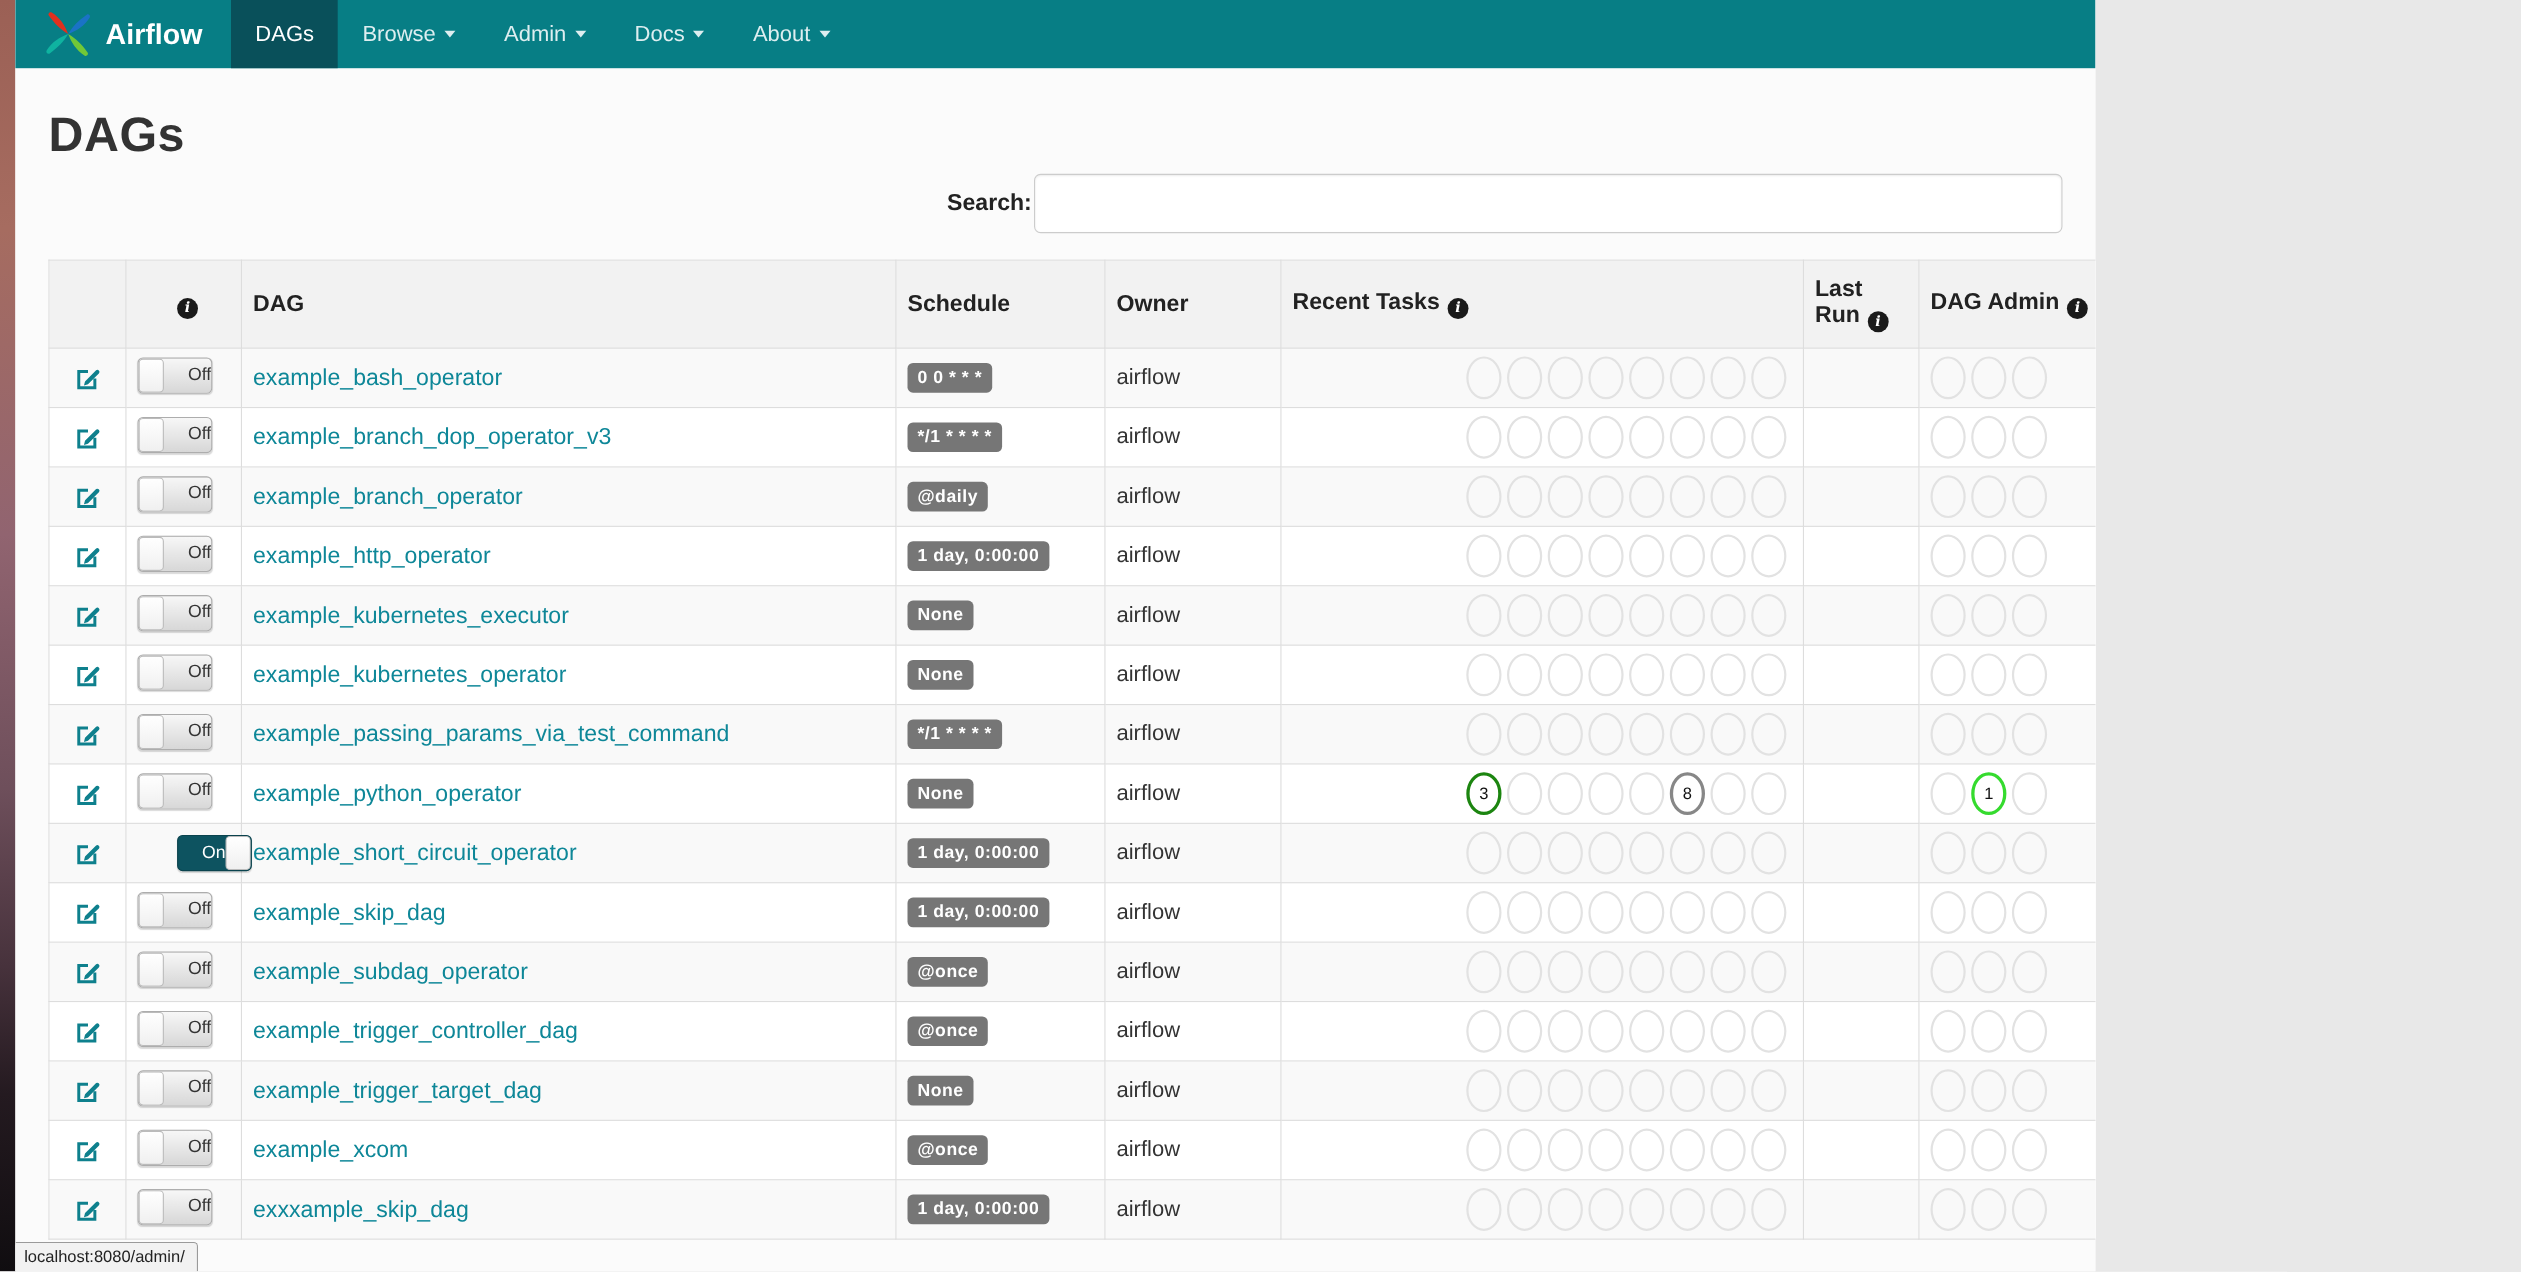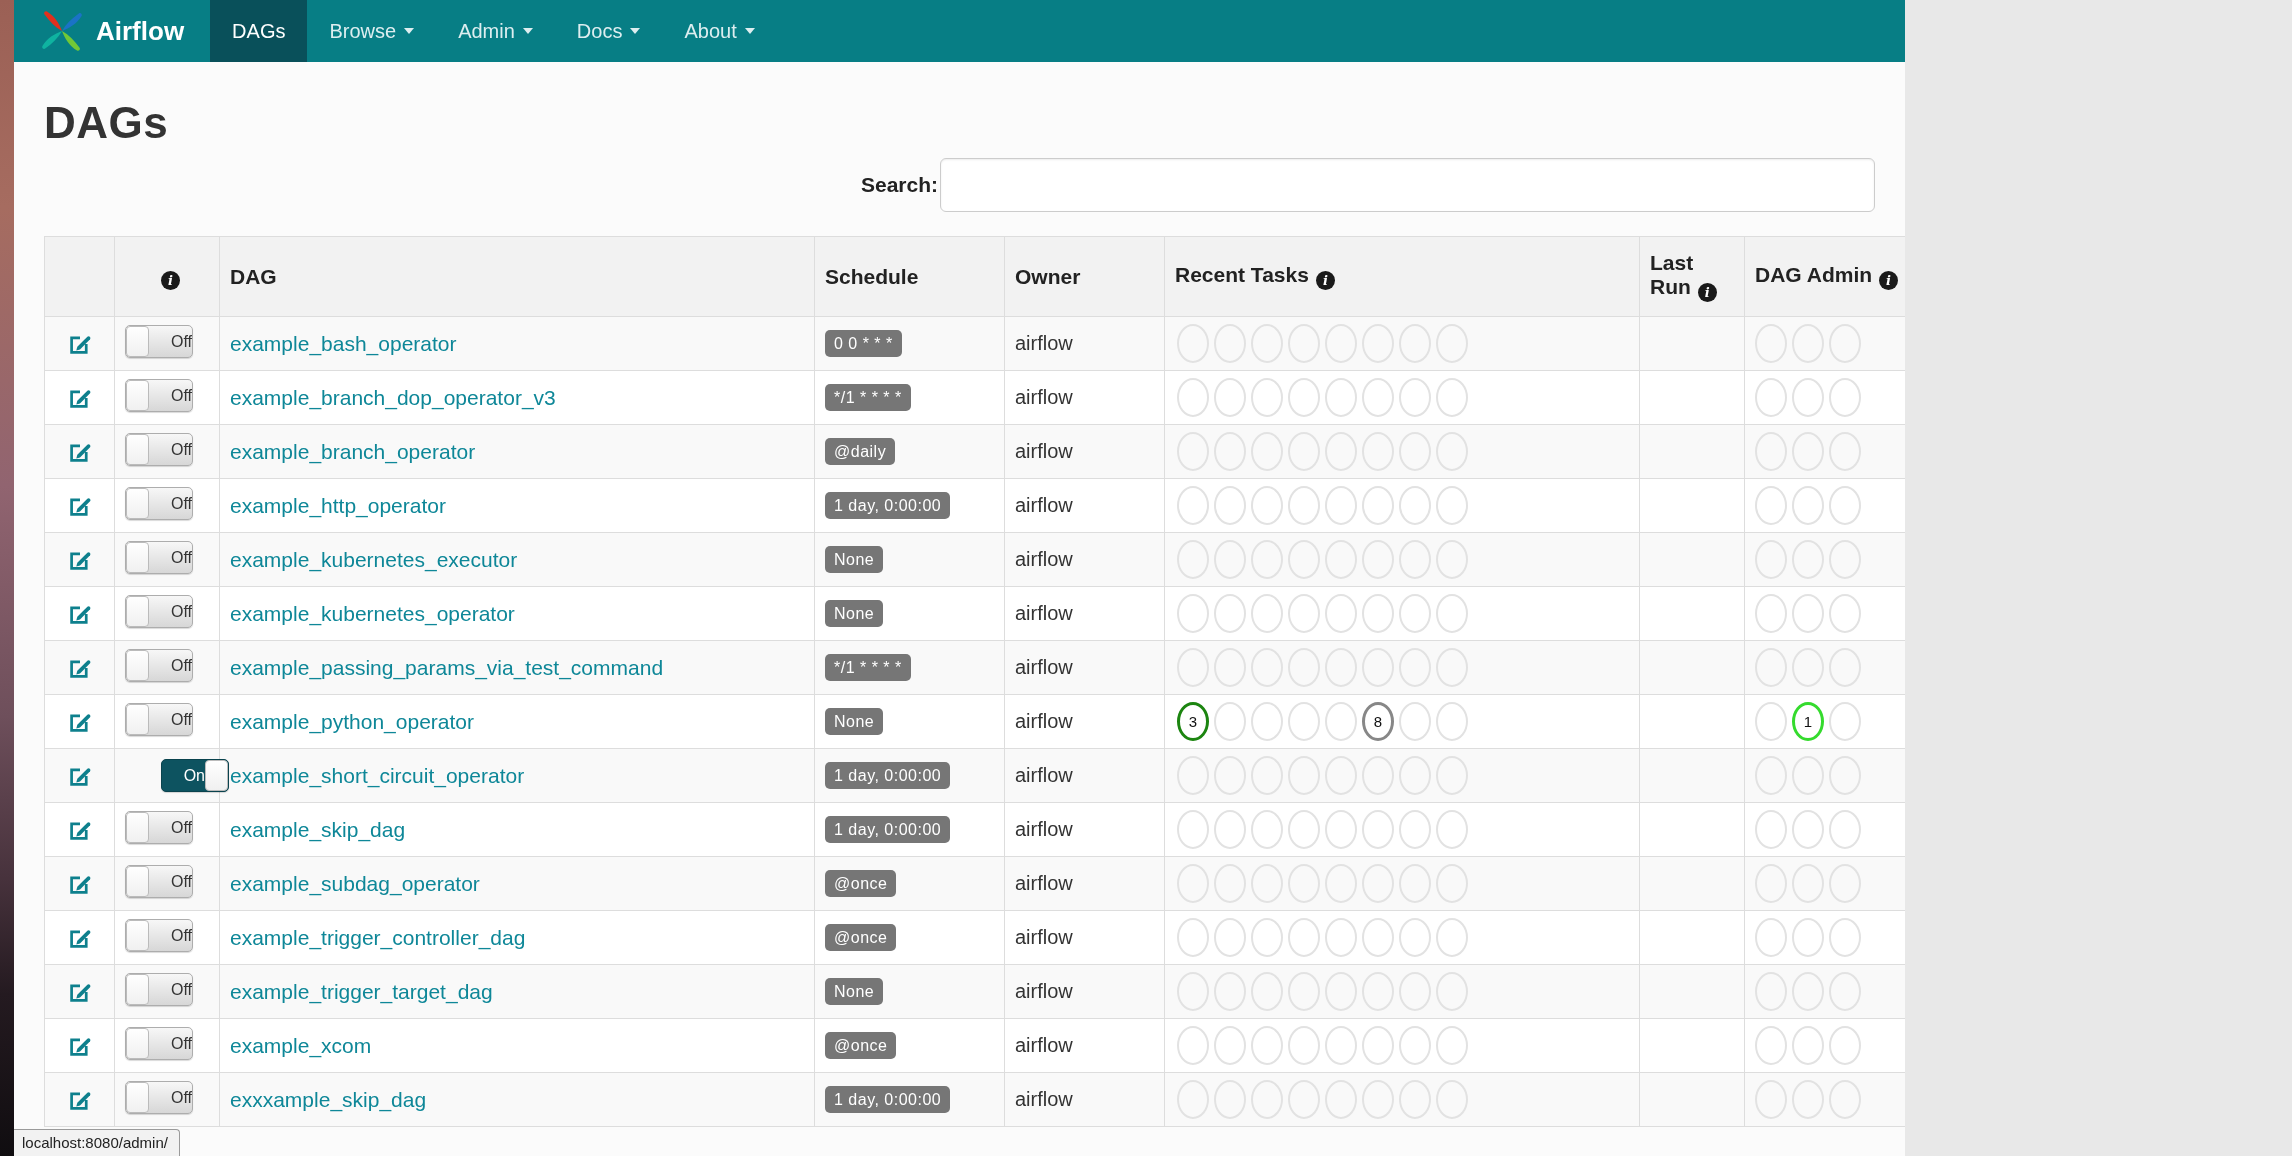--- a/index.html
+++ b/index.html
@@ -60,24 +60,24 @@
     box-shadow:0 1px 1px rgba(0,0,0,.15); }
   .t-knob { width:23px; height:31px; background:linear-gradient(#fff,#f0f0f0); border:1px solid #bbb;
     border-radius:4px; flex:none; }
   .t-label { flex:1; text-align:right; font-size:16px; color:#333; }
   .toggle.on { background:#0D5360; border-color:#0A434E;margin-left:36px; }
   .toggle.on .t-label { color:#fff; order:0; }
   .toggle.on .t-knob { order:1; }
 
   .dag-link { color:#0E8798; text-decoration:none; font-size:21px; cursor:pointer; }
 
-  .badge { display:inline-block; background:#767676; color:#fff; font-size:16px; font-weight:normal;
+  .badge { display:inline-block; background:#767676; color:#fff; font-size:16px; font-weight:bold;
     padding:5px 9px 4px; border-radius:5px; letter-spacing:.5px; cursor:pointer; }
 
-  td.c-recent { padding-left:12px; }
+  td.c-recent { padding-left:12px;text-align:right; }
   .circ { display:inline-flex; width:32px; height:39px; border:2px solid #e2e2e2; border-radius:50%;
     align-items:center; justify-content:center; font-size:15px; color:#111;
     margin-right:5px; vertical-align:middle; cursor:pointer; background:transparent; }
   .circ.val { border-width:3px; }
 
   td.c-links { text-align:center; padding:0 4px; white-space:nowrap; }
   .linkicon { width:23px; height:23px; fill:#0E808D; margin:0 3.5px; vertical-align:middle; cursor:pointer; }
 
   
   .statusbar { position:absolute; left:14px; bottom:0; background:#f2f2f2; color:#222;

